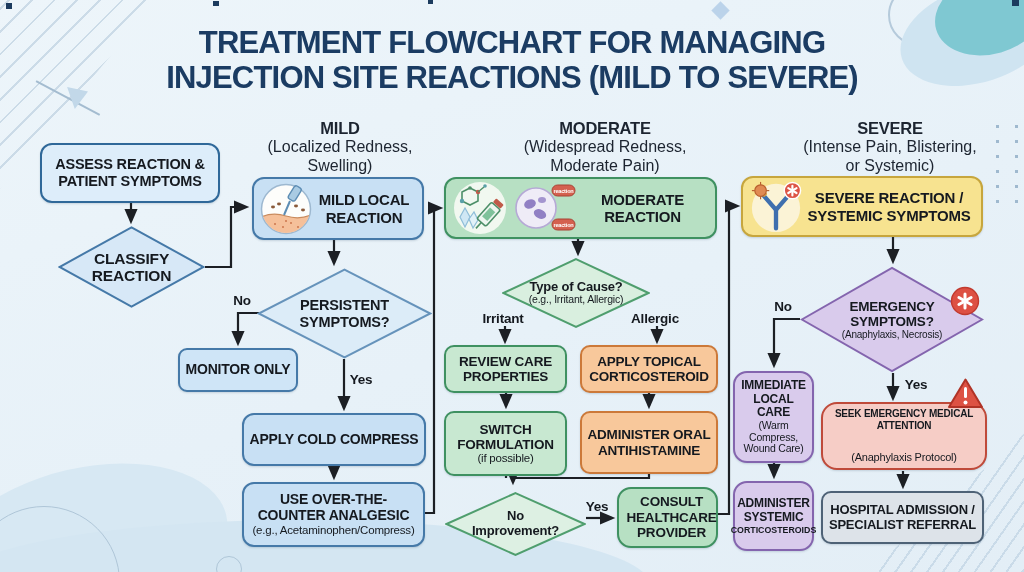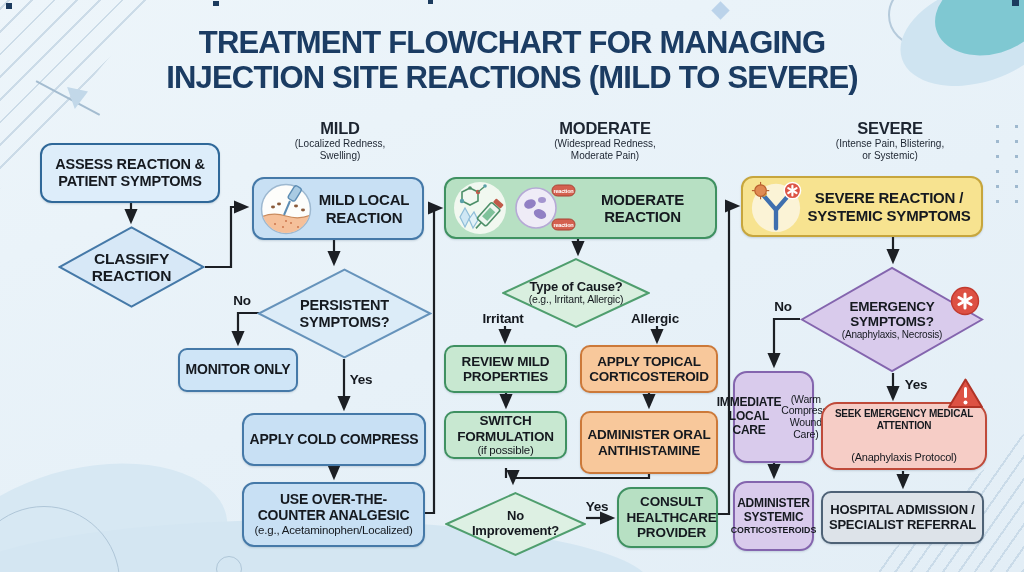--- a/index.html
+++ b/index.html
@@ -26,21 +26,21 @@
   .blob-bl1{left:-60px;top:468px;width:290px;height:160px;background:#d7e8f3;border-radius:50%;transform:rotate(-13deg);}
   .blob-bl2{left:-50px;top:520px;width:700px;height:130px;background:#d4e6f2;border-radius:50%;}
   .circle-bl{left:-32px;top:506px;width:150px;height:150px;border:1.5px solid #afc6d8;border-radius:50%;}
   .small-circle-b{left:216px;top:556px;width:24px;height:24px;border:1.5px solid #afc6d8;border-radius:50%;}
   .sq{background:#1c3b5e;}
   
   .title{position:absolute;left:0;top:25px;width:1024px;text-align:center;z-index:4;
     font-weight:800;font-size:31px;line-height:1.13;color:#1b3c63;letter-spacing:-.8px;}
   .col-head{position:absolute;z-index:4;text-align:center;color:#1c2430;}
   .col-head .ch-label{font-weight:800;font-size:16.5px;letter-spacing:-.2px;}
-  .col-head .ch-sub{font-size:10px;line-height:1.18;}
+  .col-head .ch-sub{font-size:16px;line-height:1.18;}
   
   .node{position:absolute;z-index:5;box-sizing:border-box;display:flex;align-items:center;justify-content:center;
     text-align:center;letter-spacing:-.2px;}
   .box{border-radius:12px;border:2px solid;box-shadow:0 1px 2px rgba(40,70,100,.18);}
   .nl{font-weight:800;line-height:1.14;}
   .note{font-weight:400;line-height:1.12;}
   .blue-strong{background:#ddedfa;border-color:#2f6899;}
   .blue{background:#c8e0f4;border-color:#4579a8;}
   .blue-light{background:#cfe5f7;border-color:#4579a8;}
   .green{background:#b7e0c3;border-color:#3f9161;padding-left:8px;}
@@ -181,21 +181,21 @@
   <div class="node box blue-light" style="left:178px;top:348px;width:120px;height:44px;border-radius:9px;">
     <div class="nl" style="font-size:14px;">MONITOR ONLY</div>
   </div>
 
   <div class="node box blue" style="left:242px;top:413px;width:184px;height:53px;">
     <div class="nl" style="font-size:14px;">APPLY COLD COMPRESS</div>
   </div>
 
   <div class="node box blue" style="left:242px;top:482px;width:183px;height:65px;flex-direction:column;padding:4px 6px;">
     <div class="nl" style="font-size:14px;">USE OVER-THE-COUNTER ANALGESIC</div>
-    <div class="note" style="font-size:11.5px;">(e.g., Acetaminophen/Localized)</div>
+    <div class="note" style="font-size:11.5px;">(e.g., Acetaminophen/Compress)</div>
   </div>
 
   <div class="node box green" style="left:444px;top:177px;width:273px;height:62px;padding:3px 6px;justify-content:center;">
     <svg class="icon" width="56" height="54" viewBox="0 0 56 54">
       <circle cx="28" cy="27" r="26" fill="#f1f8f0"></circle>
       <polygon points="18,7 26,11 26,20 18,24 10,20 10,11" fill="none" stroke="#4d8f68" stroke-width="1.6"></polygon>
       <circle cx="26" cy="11" r="2.2" fill="#c05b4a"></circle>
         <circle cx="10" cy="20" r="2.2" fill="#5aa0a8"></circle>
       <circle cx="18" cy="7" r="1.8" fill="#4d8f68"></circle>
         <line x1="26" y1="11" x2="32" y2="6" stroke="#4d8f68" stroke-width="1.4"></line>
@@ -230,24 +230,24 @@
     <svg class="dshape" viewBox="0 0 100 60" preserveAspectRatio="none">
       <polygon points="50,1 99,30 50,59 1,30" fill="#d9efdf" stroke="#4f9e6e" stroke-width="2" vector-effect="non-scaling-stroke"></polygon>
     </svg>
     <div class="dtext" style="font-size:13px;">
       <div>Type of Cause?</div>
       <div class="note" style="font-size:10.5px;">(e.g., Irritant, Allergic)</div>
     </div>
   </div>
 
   <div class="node box green-light" style="left:444px;top:345px;width:123px;height:48px;border-radius:10px;">
-    <div class="nl" style="font-size:13.5px;">REVIEW MILD PROPERTIES</div>
-  </div>
-
-  <div class="node box green-light" style="left:444px;top:411px;width:123px;height:48px;flex-direction:column;border-radius:10px;align-items:center;">
+    <div class="nl" style="font-size:13.5px;">REVIEW CARE PROPERTIES</div>
+  </div>
+
+  <div class="node box green-light" style="left:444px;top:411px;width:123px;height:65px;flex-direction:column;border-radius:10px;align-items:center;">
     <div class="nl" style="font-size:13.5px;">SWITCH FORMULATION</div>
     <div class="note" style="font-size:11.5px;">(if possible)</div>
   </div>
 
   <div class="node box orange" style="left:580px;top:345px;width:138px;height:48px;border-radius:10px;">
     <div class="nl" style="font-size:13.5px;">APPLY TOPICAL CORTICOSTEROID</div>
   </div>
 
   <div class="node box orange" style="left:580px;top:411px;width:138px;height:63px;border-radius:10px;">
     <div class="nl" style="font-size:13.5px;">ADMINISTER ORAL ANTIHISTAMINE</div>
@@ -299,21 +299,21 @@
   </div>
   <svg style="position:absolute;left:950px;top:286px;z-index:7;" width="30" height="30" viewBox="0 0 30 30">
     <circle cx="15" cy="15" r="13.5" fill="#dd5043" stroke="#c13a2e" stroke-width="1.4"></circle>
     <g stroke="#ffffff" stroke-width="3" stroke-linecap="round">
       <line x1="15" y1="8" x2="15" y2="22"></line>
       <line x1="8.9" y1="11.5" x2="21.1" y2="18.5"></line>
       <line x1="21.1" y1="11.5" x2="8.9" y2="18.5"></line>
     </g>
   </svg>
 
-  <div class="node box purple" style="left:733px;top:371px;width:81px;height:92px;flex-direction:row;padding:3px 2px;border-radius:14px;">
+  <div class="node box purple" style="left:733px;top:371px;width:81px;height:92px;flex-direction:column;padding:3px 2px;border-radius:14px;">
     <div class="nl" style="font-size:12px;">IMMEDIATE LOCAL CARE</div>
     <div class="note" style="font-size:10.5px;">(Warm Compress, Wound Care)</div>
   </div>
 
   <div class="node box purple" style="left:733px;top:481px;width:81px;height:70px;flex-direction:column;padding:3px 2px;border-radius:14px;">
     <div class="nl" style="font-size:12px;">ADMINISTER SYSTEMIC</div>
     <div class="tiny">CORTICOSTEROIDS</div>
   </div>
 
   <div class="node box pink" style="left:821px;top:402px;width:166px;height:68px;flex-direction:column;padding:3px 6px;border-radius:16px;">

